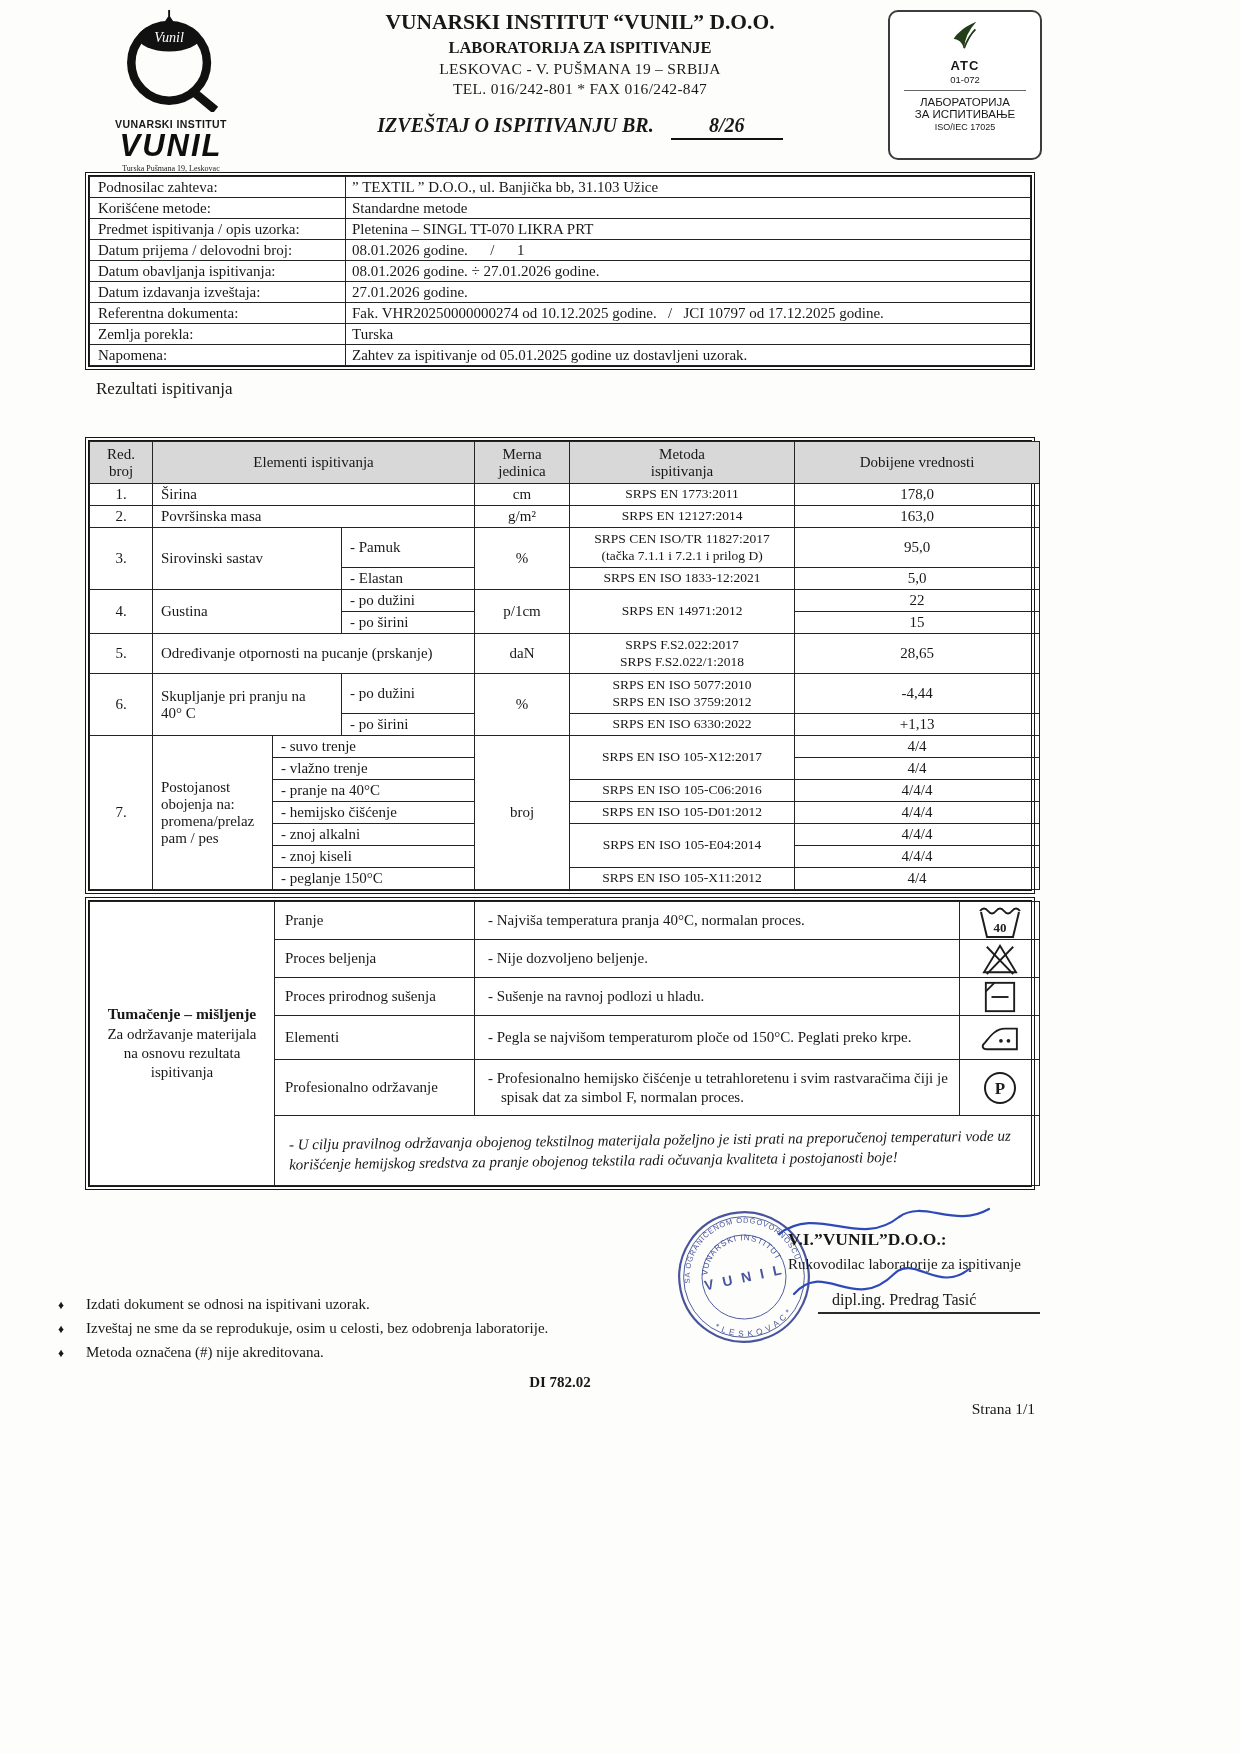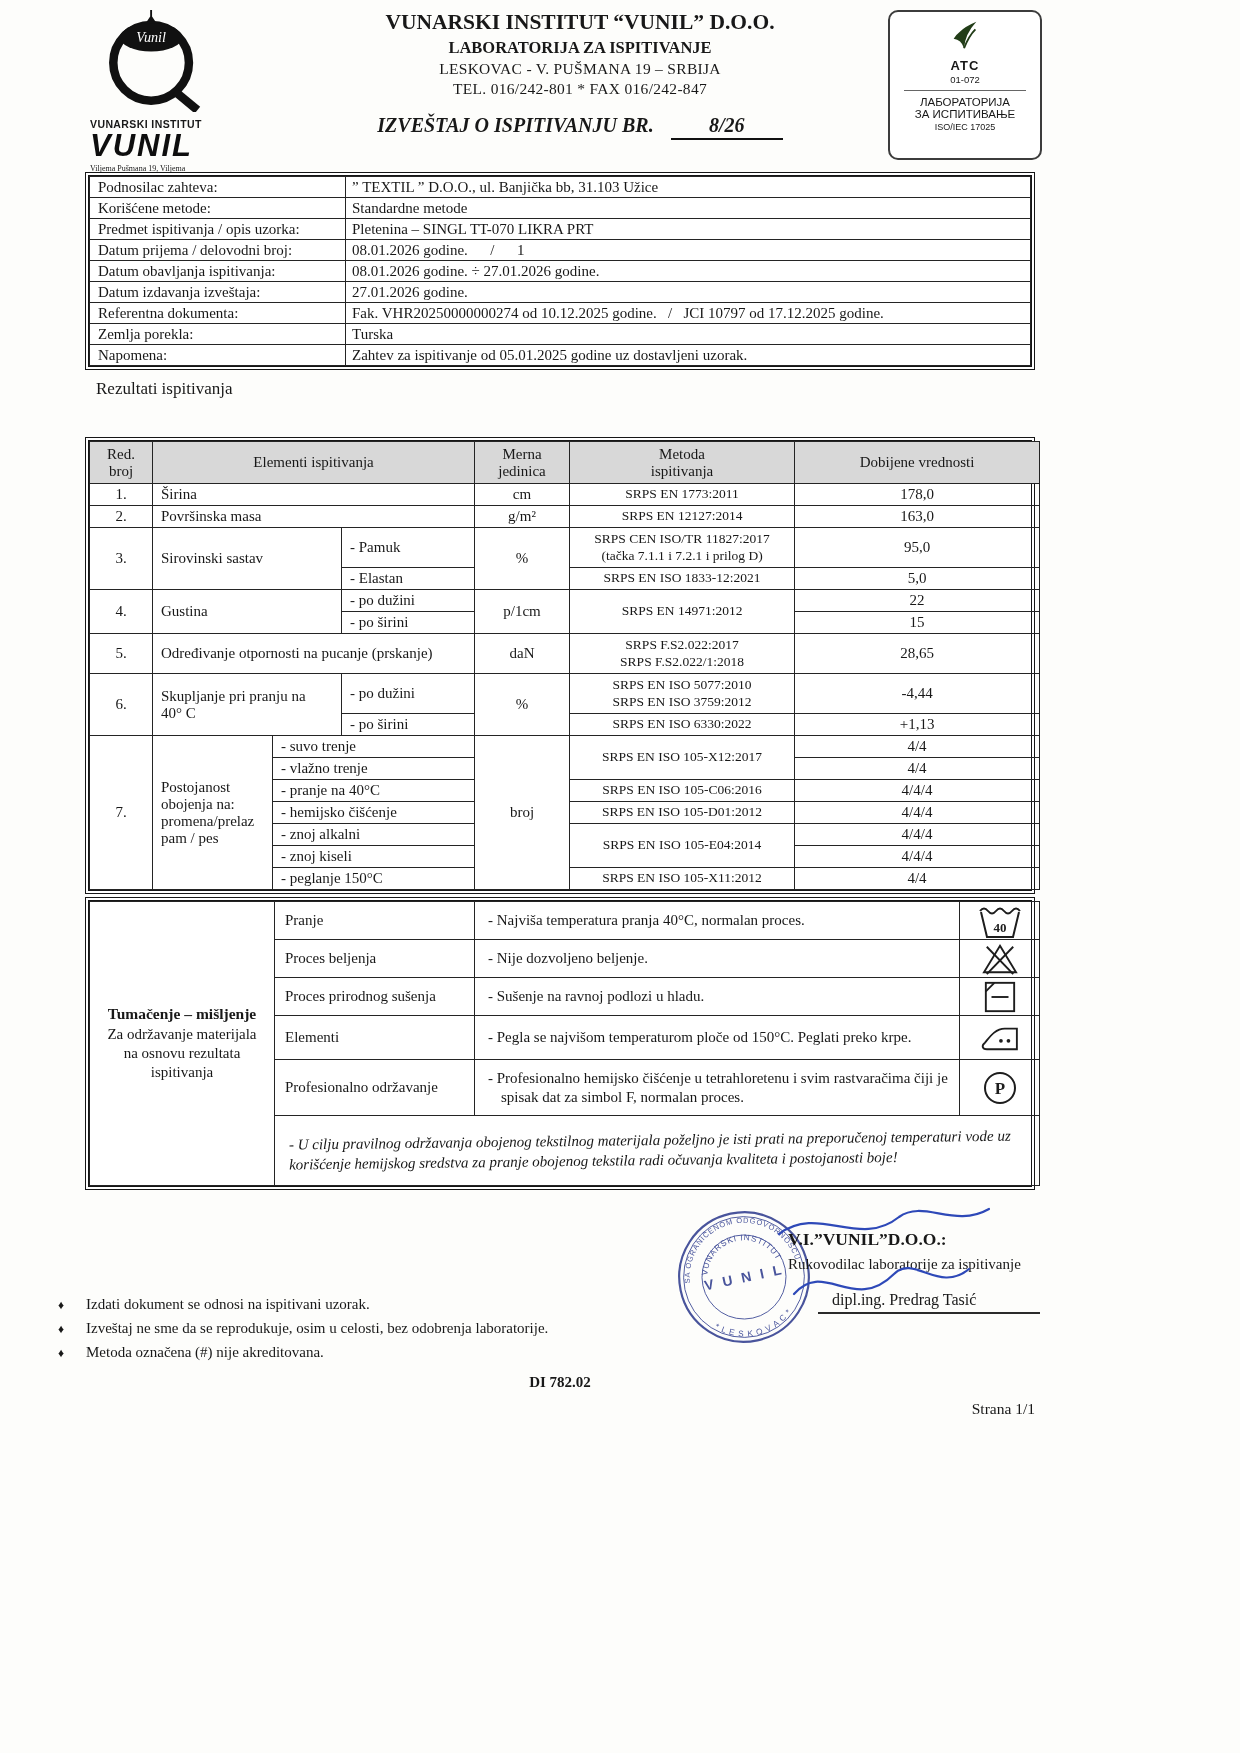--- a/index.html
+++ b/index.html
@@ -1,21 +1,21 @@
 <!DOCTYPE html>
 <html><head>
 <meta charset="utf-8">
 <style>
   *{margin:0;padding:0;box-sizing:border-box}
   html,body{background:#ececec}
   .page{position:relative;width:1240px;height:1753px;margin:0 auto;background:#fdfdfb;
         font-family:"Liberation Serif","DejaVu Serif",serif;color:#181818;overflow:hidden}
 
   
-  .logo-block{position:absolute;left:90px;top:8px;width:162px;}
+  .logo-block{position:absolute;left:90px;top:8px;width:162px;text-align:center}
   .logo-inst{font-size:10.5px;font-weight:bold;letter-spacing:.4px;font-family:"Liberation Sans",sans-serif;margin-top:2px}
   .logo-brand{font-size:31px;font-weight:bold;font-style:italic;letter-spacing:2px;line-height:1.05;
               font-family:"Liberation Sans",sans-serif;color:#0e0e0e}
   .logo-addr{font-size:8px;margin-top:1px}
   .hdr-center{position:absolute;left:300px;top:10px;width:560px;text-align:center}
   .inst-name{font-size:21.5px;font-weight:bold}
   .lab-name{font-size:16.5px;font-weight:bold;margin-top:3px}
   .addr,.tel{font-size:15.5px;margin-top:2px;letter-spacing:.3px}
   .report-line{margin-top:16px;font-size:20px;font-weight:bold;font-style:italic}
   .rpt-num{display:inline-block;min-width:112px;border-bottom:2.5px solid #111;margin-left:12px;padding-bottom:1px}
@@ -85,21 +85,21 @@
   <div class="logo-block">
     <svg viewBox="0 0 130 110" width="126" height="104">
       <path d="M62 2 L62 9 L56 18 L70 18 L64 9 L64 2 Z" fill="#111"></path>
       <circle cx="63" cy="58" r="40" fill="none" stroke="#111" stroke-width="9"></circle>
       <path d="M88 88 L112 108" stroke="#111" stroke-width="9"></path>
       <ellipse cx="63" cy="31" rx="33" ry="15" fill="#111"></ellipse>
       <text x="63" y="36" text-anchor="middle" font-size="15" font-style="italic" font-family="Liberation Serif, serif" fill="#fff">Vunil</text>
     </svg>
     <div class="logo-inst">VUNARSKI INSTITUT</div>
     <div class="logo-brand">VUNIL</div>
-    <div class="logo-addr">Viljema Pušmana 19, Viljema</div>
+    <div class="logo-addr">Turska Pušmana 19, Leskovac</div>
   </div>
 
   <div class="hdr-center">
     <div class="inst-name">VUNARSKI INSTITUT “VUNIL” D.O.O.</div>
     <div class="lab-name">LABORATORIJA ZA ISPITIVANJE</div>
     <div class="addr">LESKOVAC - V. PUŠMANA 19 – SRBIJA</div>
     <div class="tel">TEL. 016/242-801 * FAX  016/242-847</div>
     <div class="report-line">
       <span>IZVEŠTAJ O ISPITIVANJU BR.</span>
       <span class="rpt-num">8/26</span>

